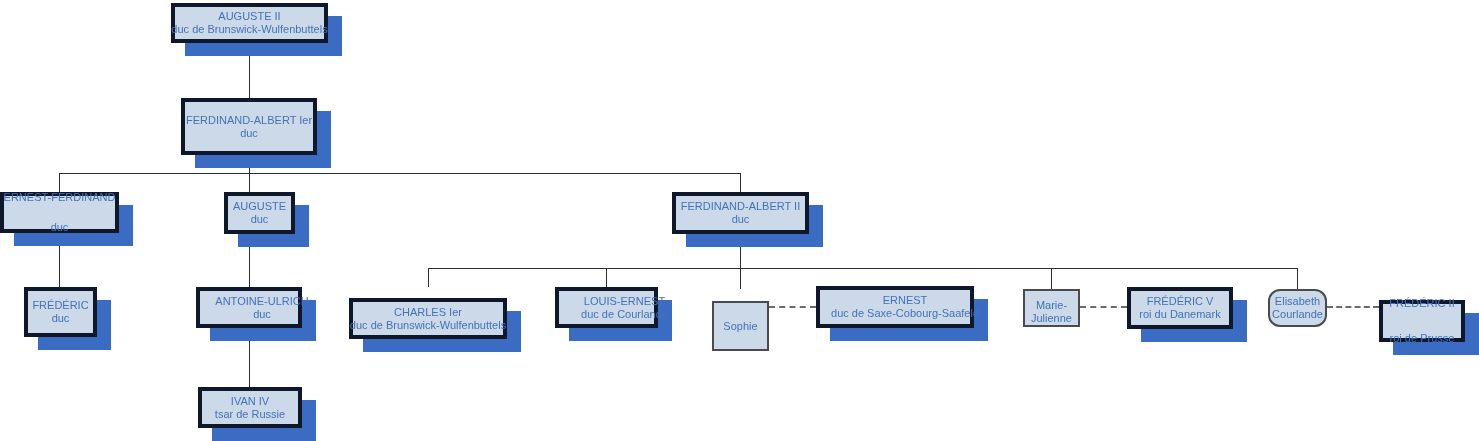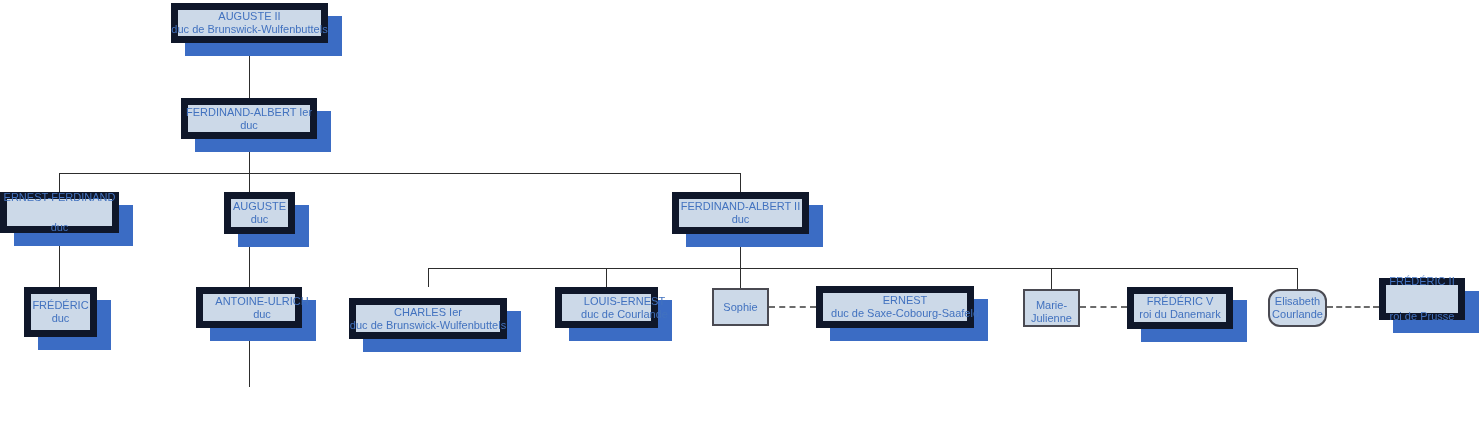--- a/index.html
+++ b/index.html
@@ -2,51 +2,51 @@
 <html><head>
 <meta charset="utf-8">
 <style>
   html,body{margin:0;padding:0;background:#ffffff;}
   .canvas{
     position:relative;width:1479px;height:441px;background:#ffffff;
     font-family:"Liberation Sans",sans-serif;overflow:hidden;
   }
   .node{
     position:absolute;box-sizing:border-box;
-    background:#ccd9e8;border:7px solid #0f172a;
+    background:#ccd9e8;border:4px solid #0f172a;
     color:#4272bf;font-size:11px;line-height:13px;
     display:flex;flex-direction:column;align-items:center;justify-content:center;
     text-align:center;z-index:2;
     box-shadow:14px 13px 0 #3b6cc4;
     cursor:default;white-space:nowrap;
   }
   .node.spouse{
     box-shadow:none;border:2px solid #4a4a52;
   }
   .vline{position:absolute;width:1px;background:#2d2d2d;z-index:1;}
   .hline{position:absolute;height:1px;background:#2d2d2d;z-index:1;}
   .dline{position:absolute;height:0;border-top:2px dashed #6b6b6b;z-index:1;}
 
   
   #n-auguste2            {left:171px;top:3px;  width:157px;height:40px;}
-  #n-ferdinand-albert-1  {left:181px;top:98px; width:136px;height:41px;align-items:center;}
+  #n-ferdinand-albert-1  {left:181px;top:98px; width:136px;height:57px;align-items:center;}
   #n-ernest-ferdinand    {left:0px;  top:192px;width:119px;height:41px;gap:17px;}
   #n-auguste             {left:224px;top:192px;width:71px; height:42px;}
   #n-ferdinand-albert-2  {left:672px;top:192px;width:137px;height:42px;}
   #n-frederic            {left:24px; top:287px;width:73px; height:50px;}
   #n-antoine-ulrich      {left:196px;top:287px;width:106px;height:41px;padding-left:26px;}
   #n-ivan-4              {left:198px;top:387px;width:104px;height:41px;}
   #n-charles-1           {left:349px;top:298px;width:158px;height:41px;}
   #n-louis-ernest        {left:555px;top:287px;width:103px;height:41px;padding-left:36px;}
-  #n-sophie              {left:712px;top:288px;width:57px; height:38px;align-items:center;}
+  #n-sophie              {left:712px;top:301px;width:57px; height:50px;align-items:center;}
   #n-ernest              {left:816px;top:286px;width:158px;height:42px;padding-left:20px;}
   #n-marie-julienne      {left:1023px;top:289px;width:57px;height:38px;justify-content:flex-end;}
   #n-frederic-5          {left:1127px;top:287px;width:106px;height:42px;}
   #n-elisabeth-catherine {left:1268px;top:289px;width:59px;height:38px;border-radius:12px;}
-  #n-frederic-2          {left:1379px;top:278px;width:86px;height:42px;gap:22px;}
+  #n-frederic-2          {left:1379px;top:300px;width:86px;height:42px;gap:22px;}
 
   
   #c1 {left:249px;top:43px;height:55px;}
   #c2 {left:249px;top:139px;height:53px;}
   #c3 {left:59px;top:173px;width:682px;}
   #c4 {left:59px;top:173px;height:19px;}
   #c5 {left:740px;top:173px;height:19px;}
   #c6 {left:59px;top:233px;height:54px;}
   #c7 {left:249px;top:234px;height:53px;}
   #c8 {left:249px;top:328px;height:59px;}
@@ -112,20 +112,24 @@
   <div class="node" id="n-frederic">
     <span>FRÉDÉRIC</span>
     <span>duc</span>
   </div>
 
   <div class="node" id="n-antoine-ulrich">
     <span>ANTOINE-ULRICH</span>
     <span>duc</span>
   </div>
 
+  <div class="node" id="n-ivan-4">
+    <span>IVAN IV</span>
+    <span>tsar de Russie</span>
+  </div>
 
   <div class="node" id="n-charles-1">
     <span>CHARLES Ier</span>
     <span>duc de Brunswick-Wulfenbuttels</span>
   </div>
 
   <div class="node" id="n-louis-ernest">
     <span>LOUIS-ERNEST</span>
     <span>duc de Courlande</span>
   </div>

